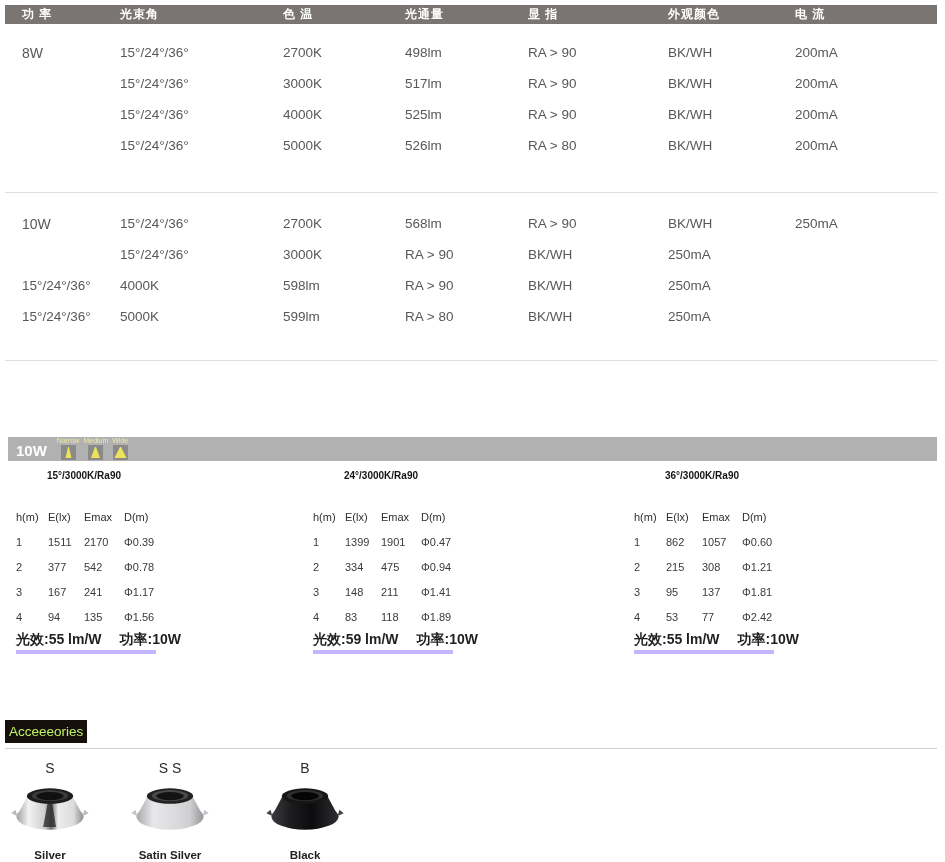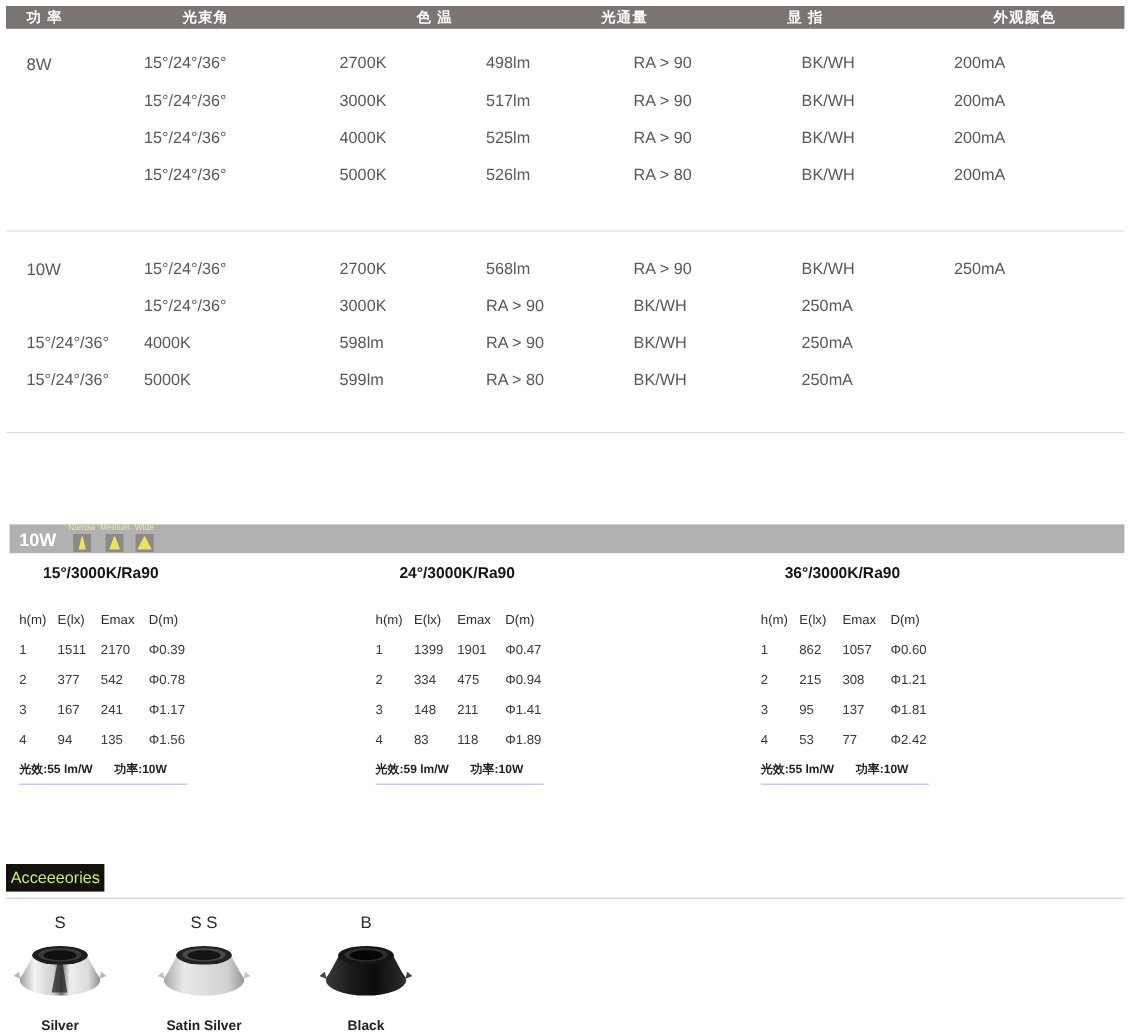--- a/index.html
+++ b/index.html
@@ -9,21 +9,21 @@
     font-family:"Liberation Sans","DejaVu Sans",sans-serif; overflow:hidden;
   }
 
   
   .spec-grid {
     position:absolute; left:5px; right:8px;
     display:grid; grid-template-columns:98px 163px 122px 123px 140px 127px 1fr;
     padding-left:17px;
   }
   .spec-header-bar {
-    top:5px; height:19px; background:#7a7572; align-items:center;gap:32px;
+    top:5px; height:19px; background:#7a7572; align-items:center;
   }
   .spec-header-bar .hcell {
     color:#fff; font-size:12px; font-weight:bold; letter-spacing:1px;
     display:flex; align-items:center; height:19px;
   }
   .spec-body .cell {
     height:31px; display:flex; align-items:center;
     color:#57585b; font-size:13.5px;
   }
   .spec-body .cell.power { font-size:14px; }
@@ -43,34 +43,34 @@
   }
   .beam-icon-col { display:flex; flex-direction:column; align-items:center; margin-right:4px; }
   .beam-label { font-size:7px; line-height:7px; color:#efe9a8; white-space:nowrap; }
   .beam-box { width:15px; height:15px; background:#8a8a8a; margin-top:1px; }
 
   .ptable {
     position:absolute; top:470px; width:152px;
   }
   .pt1 { left:8px; } .pt2 { left:305px; } .pt3 { left:626px; }
   .ptable .ptitle {
-    text-align:center; font-size:13px; font-weight:bold; color:#141414; height:22px;
+    text-align:center; font-size:10px; font-weight:bold; color:#141414; height:22px;
   }
   .pgrid {
     margin-top:12px;
     display:grid; grid-template-columns:32px 36px 40px 44px; padding-left:8px;
   }
   .pgrid .pcell {
     height:25px; display:flex; align-items:center; font-size:11px; color:#3a3a3a;
   }
   .pgrid .phead { font-size:11px; color:#2e2e2e; }
   .pfoot {
     margin:0 4px 0 8px; height:25px; display:flex; align-items:center;
-    border-bottom:1px solid #c4b5fd;
-    font-size:10px; font-weight:bold; color:#1f1f1f; white-space:nowrap;
+    border-bottom:4px solid #c4b5fd;
+    font-size:14px; font-weight:bold; color:#1f1f1f; white-space:nowrap;
   }
   .pfoot .eff { margin-right:18px; }
 
   
   .acc-badge {
     position:absolute; left:5px; top:720px; height:23px;
     background:#16100d; color:#bef264; font-size:13.5px;
     display:inline-flex; align-items:center; padding:0 4px;
   }
   .acc-divider { position:absolute; left:5px; right:8px; top:748px; border-top:1px solid #cfcfcf; }

